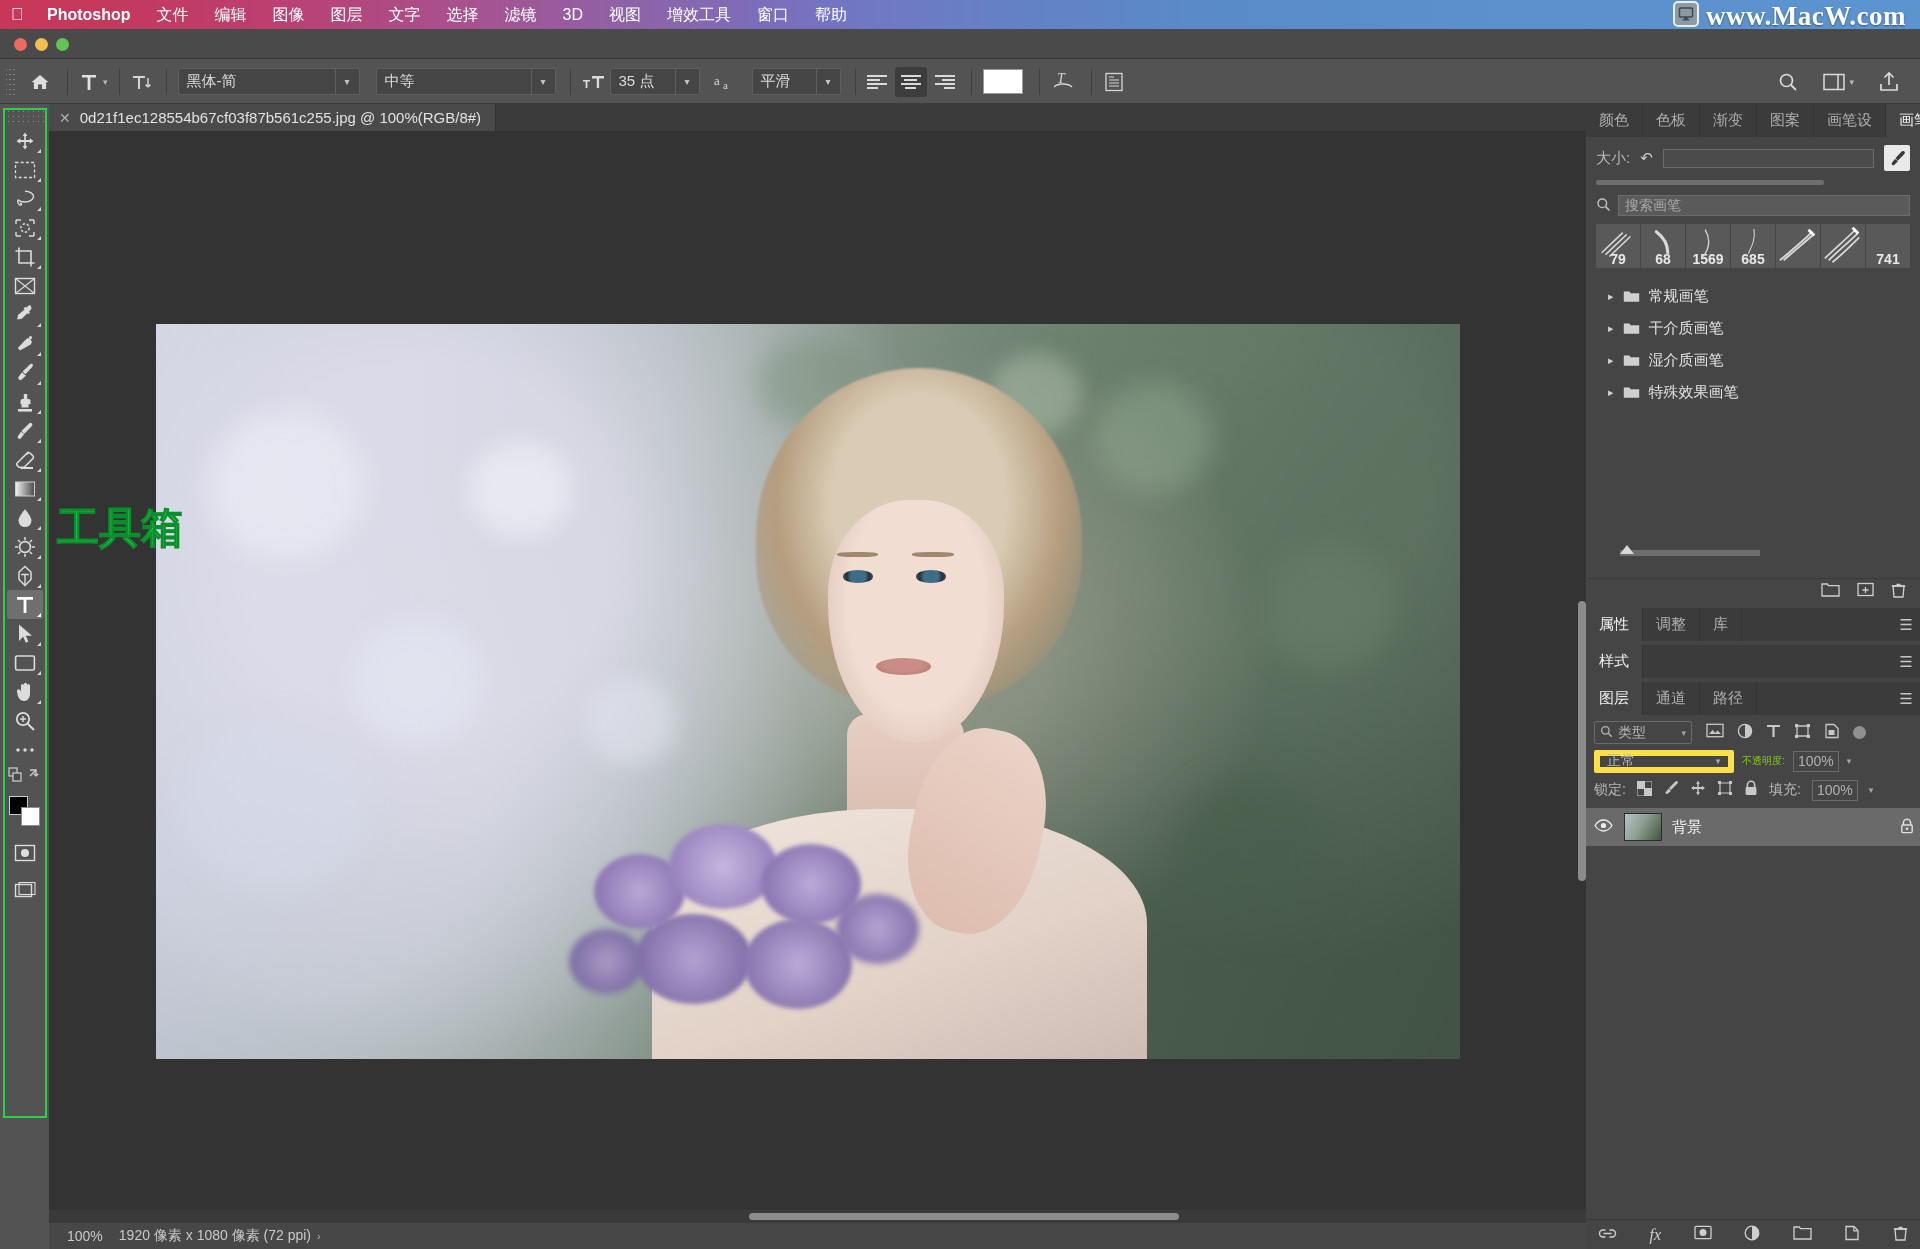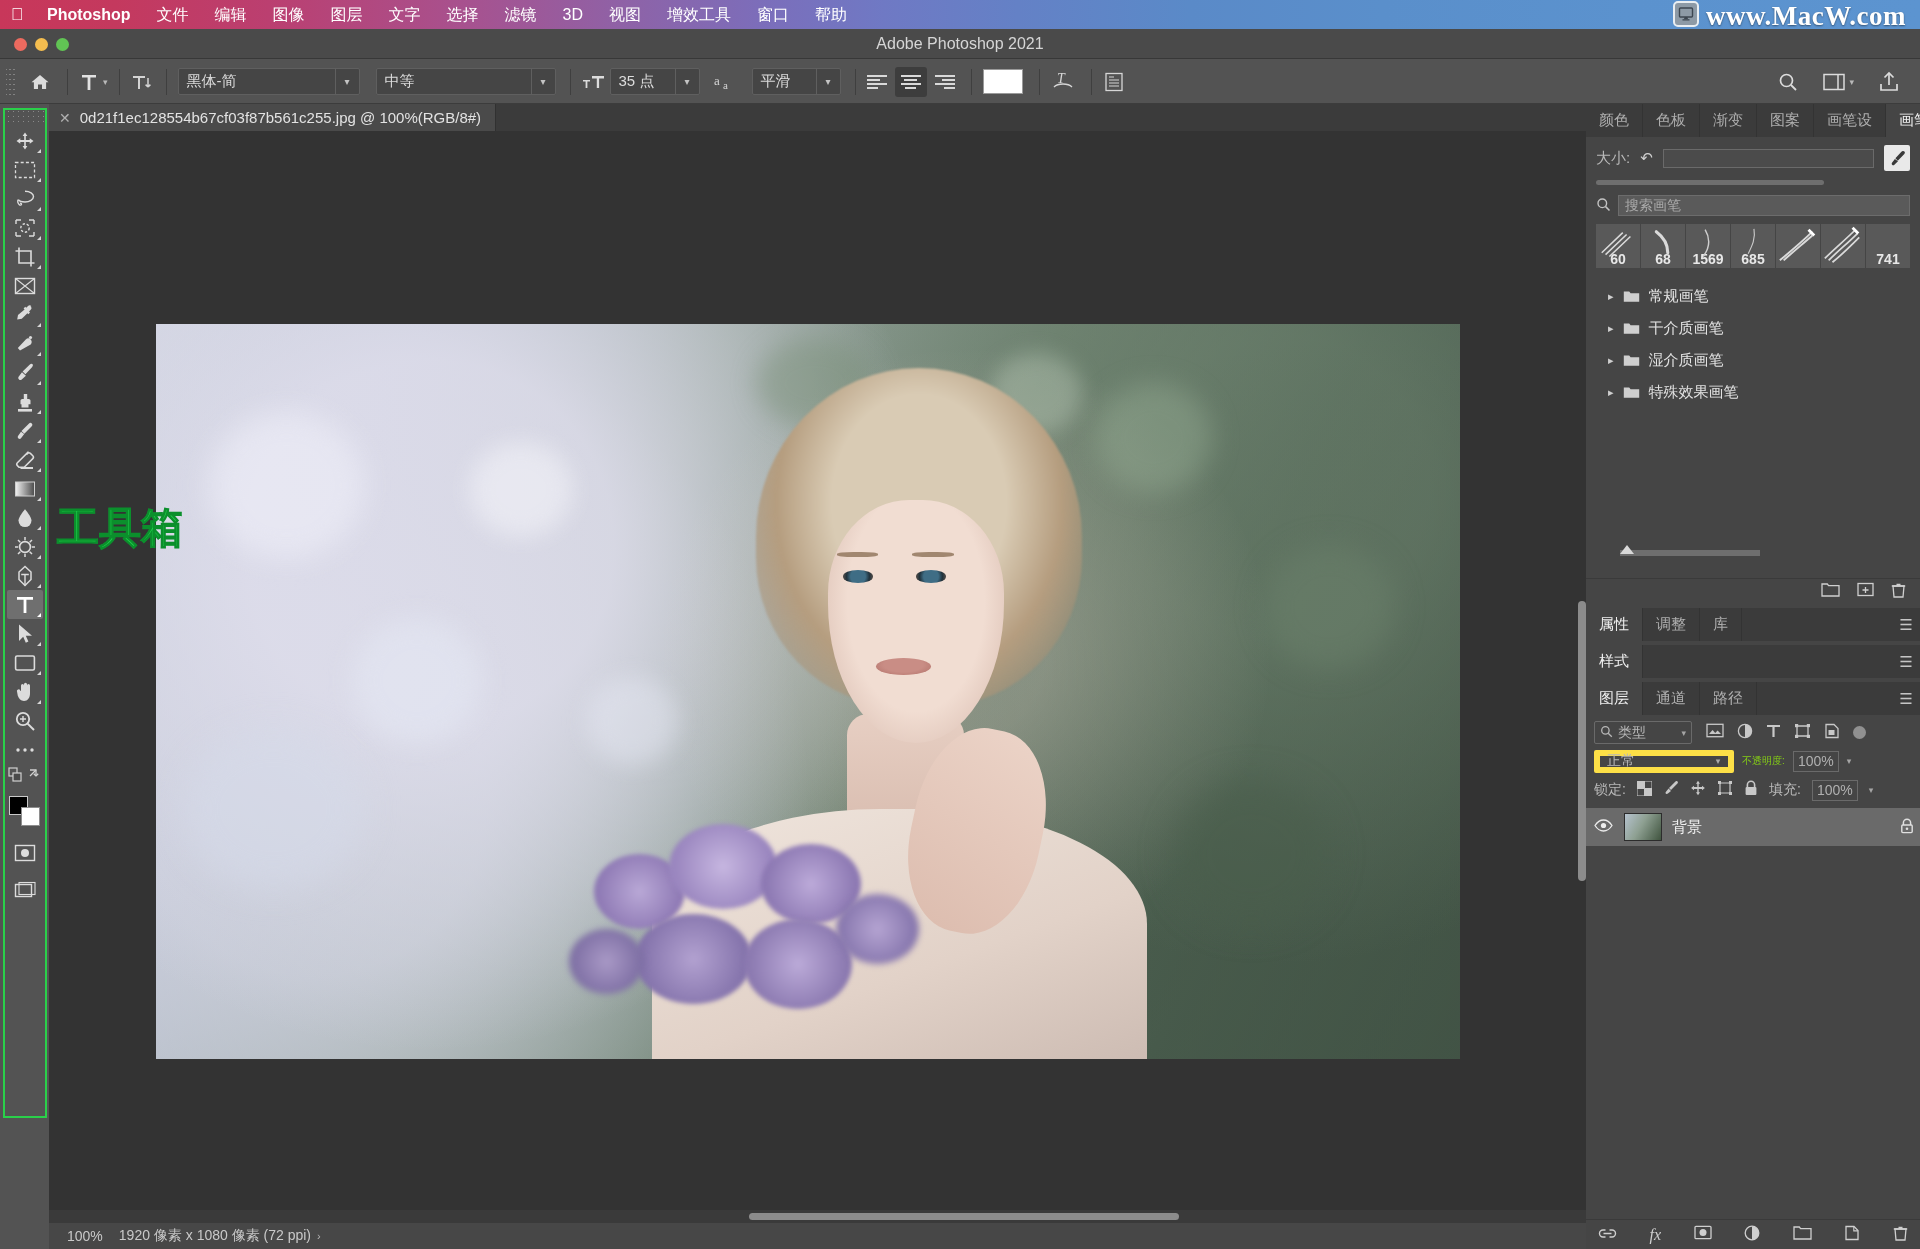--- a/index.html
+++ b/index.html
@@ -335,21 +335,20 @@
   </div>
   <div class="wmtext">www.MacW.com</div>
 </div>
 
 <div id="titlebar">
   <div class="lights">
     <div class="light l-red"></div>
     <div class="light l-yel"></div>
     <div class="light l-grn"></div>
   </div>
-  <div id="apptitle">Adobe Photoshop 2021</div>
 </div>
 
 <div id="optionsbar">
   <div class="grip"></div>
   <div class="ob-home ob-btn">
     <svg width="22" height="20" viewBox="0 0 22 20">
         <path d="M11 3 2.5 10.2h2.4V17h4.1v-4.6h4V17h4.1v-6.8h2.4z" fill="#dcdcdc"></path>
       </svg>
   </div>
   <div class="ob-sep"></div>
@@ -741,21 +740,21 @@
             </svg>
         </span>
         <span class="sfield">搜索画笔</span>
       </div>
 
       <div id="presetrow">
         <div class="preset">
           <svg class="str" viewBox="0 0 46 44">
               <path d="M6 30 28 9M10 32 32 11M14 34 36 13" stroke="#dadada" stroke-width="1.6" fill="none"></path>
             </svg>
-          <span class="num">60</span>
+          <span class="num">79</span>
         </div>
         <div class="preset">
           <svg class="str" viewBox="0 0 46 44">
               <path d="M16 8c8 6 12 14 12 22" stroke="#dadada" stroke-width="3.2" fill="none" stroke-linecap="round"></path>
             </svg>
           <span class="num">68</span>
         </div>
         <div class="preset">
           <svg class="str" viewBox="0 0 46 44">
               <path d="M20 6c6 10 4 20-2 28" stroke="#cfcfcf" stroke-width="1.5" fill="none"></path>

